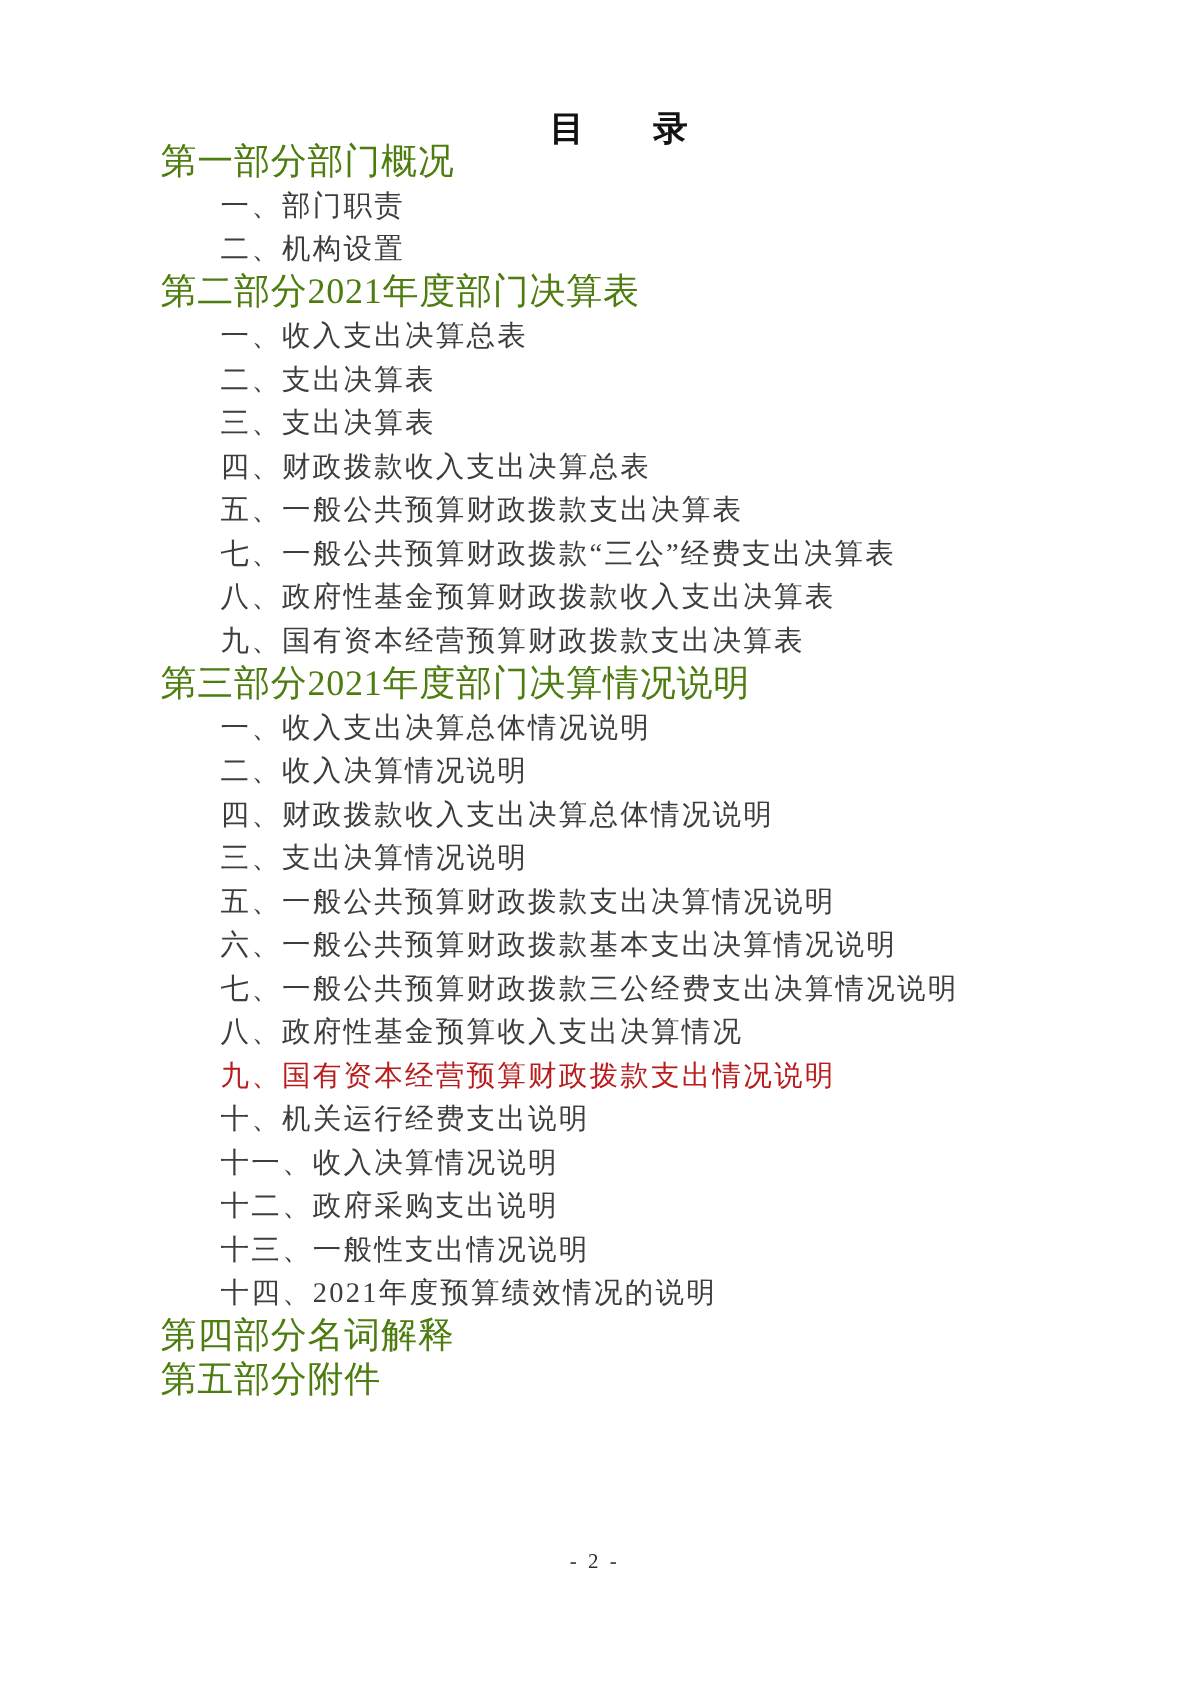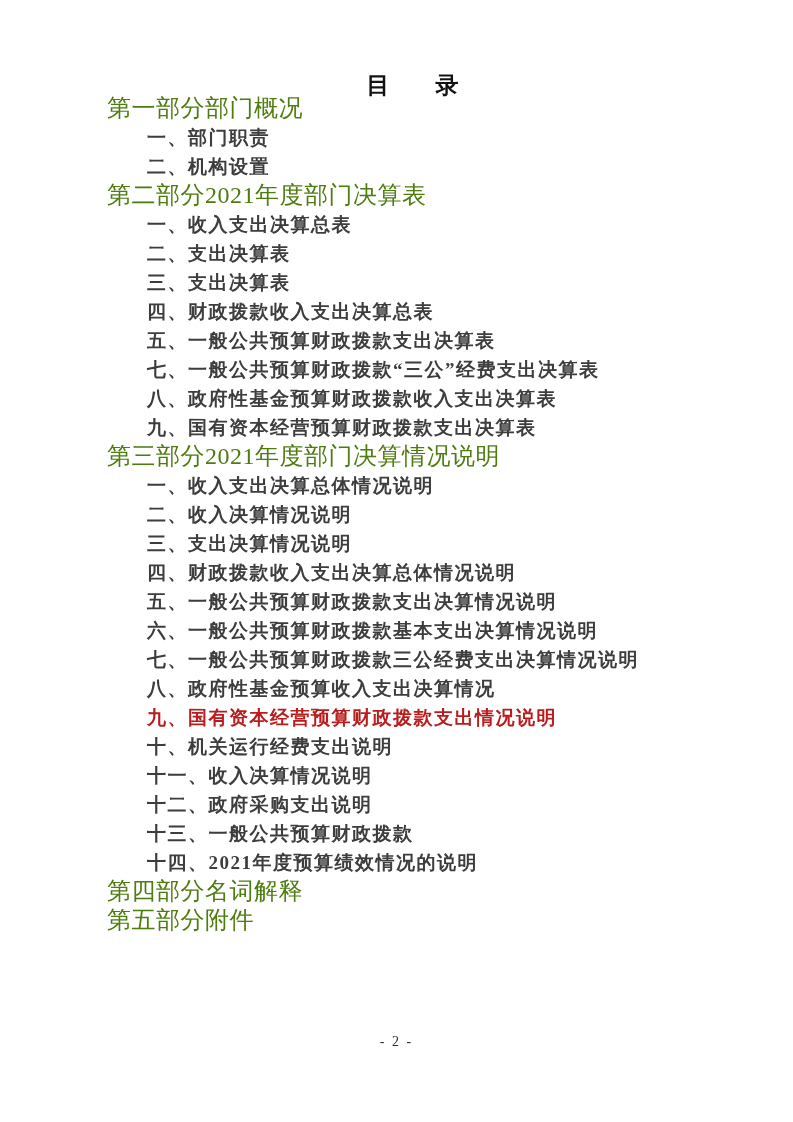--- a/index.html
+++ b/index.html
@@ -47,21 +47,20 @@
     letter-spacing: 0.5px;
     white-space: nowrap;
   }
   .toc-item {
     font-size: 19px;
     line-height: 29px;
     padding-left: 40px;
     color: #3d3d3d;
     letter-spacing: 1.5px;
     white-space: nowrap;
-    font-weight: bold;
   }
   .toc-item.muted {
     color: #b91c1c;
   }
   .page-number {
     position: absolute;
     top: 1034px;
     left: 0;
     width: 100%;
     text-align: center;
@@ -85,30 +84,30 @@
       <div class="toc-item">二、支出决算表</div>
       <div class="toc-item">三、支出决算表</div>
       <div class="toc-item">四、财政拨款收入支出决算总表</div>
       <div class="toc-item">五、一般公共预算财政拨款支出决算表</div>
       <div class="toc-item">七、一般公共预算财政拨款“三公”经费支出决算表</div>
       <div class="toc-item">八、政府性基金预算财政拨款收入支出决算表</div>
       <div class="toc-item">九、国有资本经营预算财政拨款支出决算表</div>
       <div class="toc-heading">第三部分2021年度部门决算情况说明</div>
       <div class="toc-item">一、收入支出决算总体情况说明</div>
       <div class="toc-item">二、收入决算情况说明</div>
+      <div class="toc-item">四、财政拨款收入支出决算总体情况说明</div>
       <div class="toc-item">三、支出决算情况说明</div>
-      <div class="toc-item">四、财政拨款收入支出决算总体情况说明</div>
       <div class="toc-item">五、一般公共预算财政拨款支出决算情况说明</div>
       <div class="toc-item">六、一般公共预算财政拨款基本支出决算情况说明</div>
       <div class="toc-item">七、一般公共预算财政拨款三公经费支出决算情况说明</div>
       <div class="toc-item">八、政府性基金预算收入支出决算情况</div>
       <div class="toc-item muted">九、国有资本经营预算财政拨款支出情况说明</div>
       <div class="toc-item">十、机关运行经费支出说明</div>
       <div class="toc-item">十一、收入决算情况说明</div>
       <div class="toc-item">十二、政府采购支出说明</div>
-      <div class="toc-item">十三、一般公共预算财政拨款</div>
+      <div class="toc-item">十三、一般性支出情况说明</div>
       <div class="toc-item">十四、2021年度预算绩效情况的说明</div>
       <div class="toc-heading">第四部分名词解释</div>
       <div class="toc-heading">第五部分附件</div>
     </div>
 
   <div class="page-number">- 2 -</div>
 </div>
 
 </body></html>

